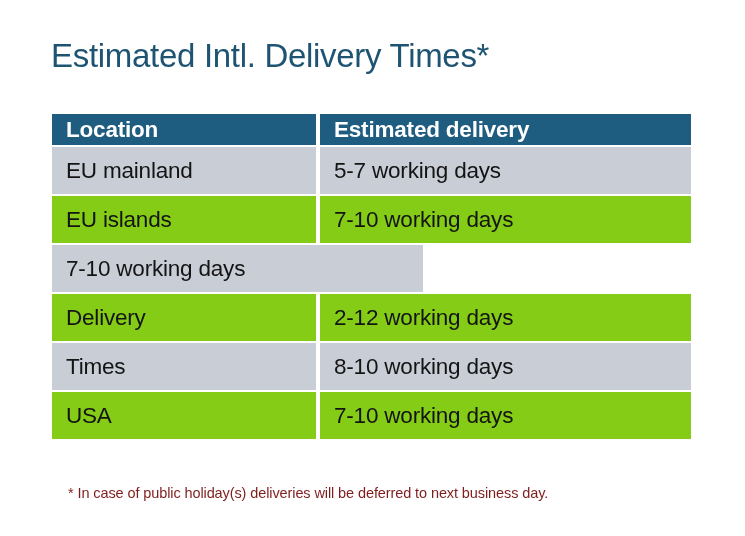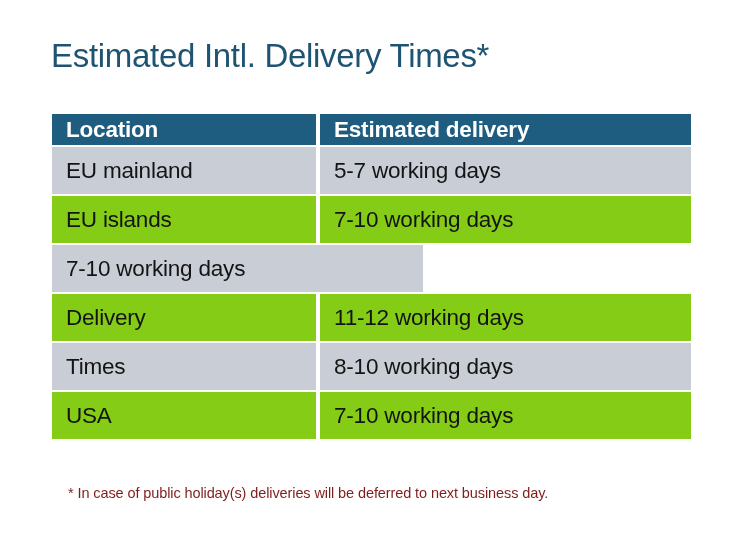--- a/index.html
+++ b/index.html
@@ -122,21 +122,21 @@
       <div class="cell col-location">EU islands</div>
       <div class="cell col-delivery">7-10 working days</div>
     </div>
 
     <div class="trow body odd">
       <div class="cell col-delivery">7-10 working days</div>
     </div>
 
     <div class="trow body even">
       <div class="cell col-location">Delivery</div>
-      <div class="cell col-delivery">11-12 working days</div>
+      <div class="cell col-delivery">2-12 working days</div>
     </div>
 
     <div class="trow body odd">
       <div class="cell col-location">Times</div>
       <div class="cell col-delivery">8-10 working days</div>
     </div>
 
     <div class="trow body even">
       <div class="cell col-location">USA</div>
       <div class="cell col-delivery">7-10 working days</div>

